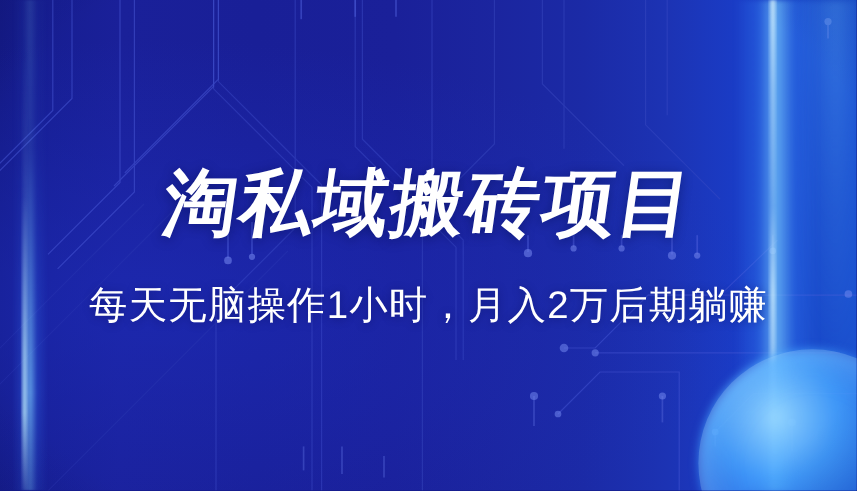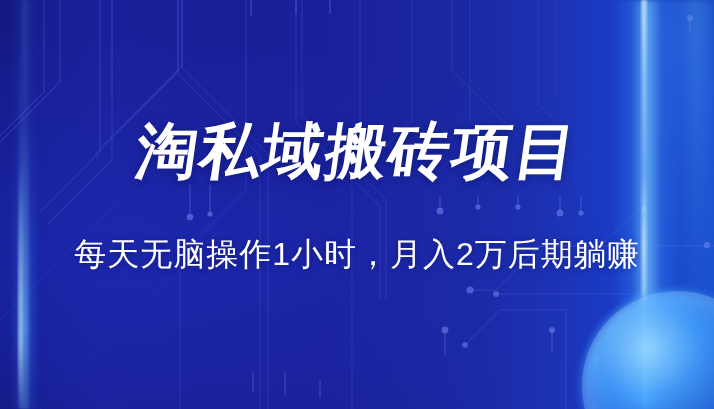--- a/index.html
+++ b/index.html
@@ -141,21 +141,21 @@
     font-weight:bold;
     color:#ffffff;
     letter-spacing:2px;
     line-height:1;
     transform:skewX(-8deg);
     text-shadow:0 2px 10px rgba(3,10,70,.45);
     white-space:nowrap;
   }
   .spacer{height:38px;}
   .subtitle{
-    margin:18px;
+    margin:0;
     font-size:32px;
     font-weight:400;
     color:#ffffff;
     letter-spacing:1px;
     line-height:1;
     text-shadow:0 1px 7px rgba(3,10,70,.40);
     white-space:nowrap;
   }
 </style>
 </head>

